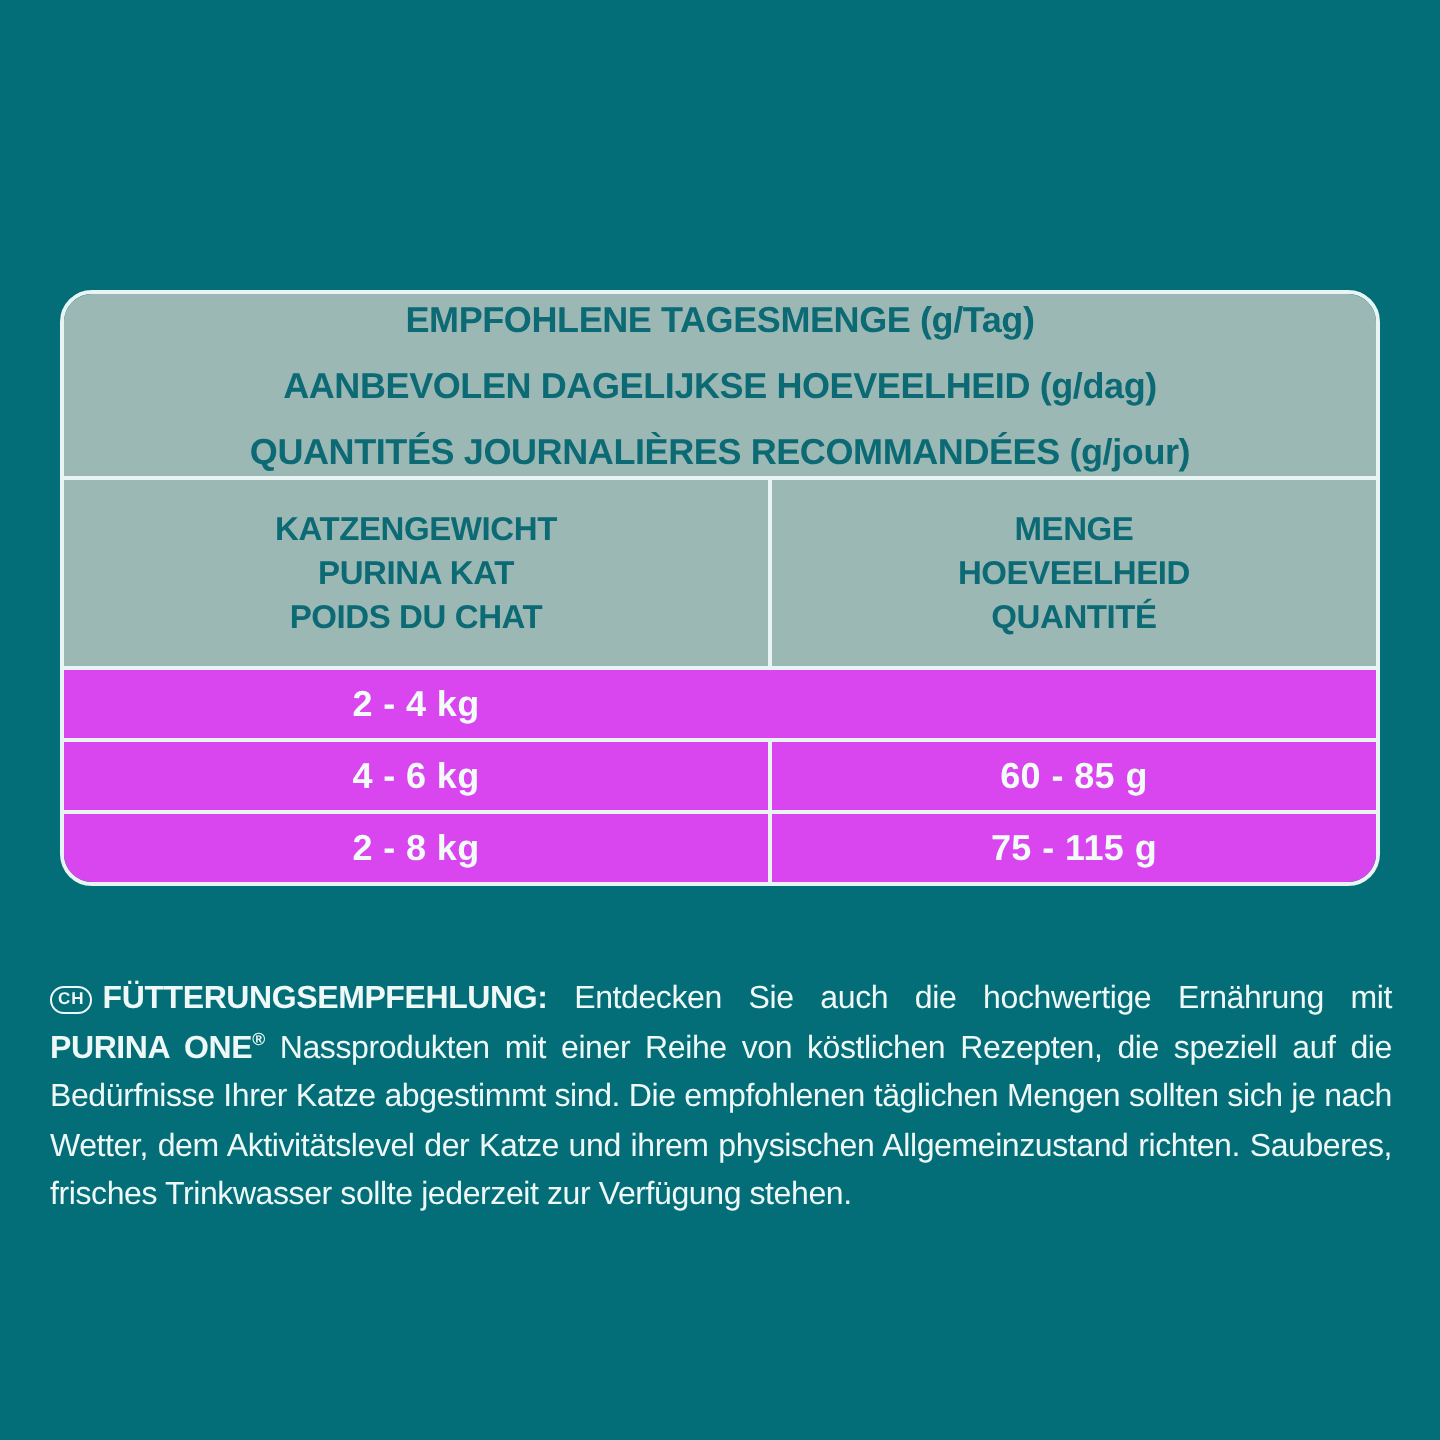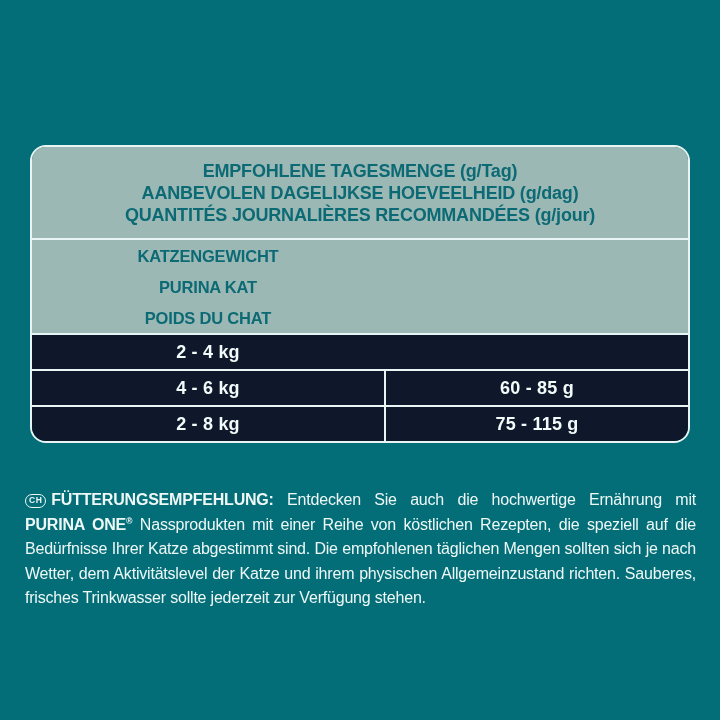--- a/index.html
+++ b/index.html
@@ -11,42 +11,42 @@
   }
   
   .feed-table{
     position:absolute;left:30px;top:145px;width:660px;height:298px;
     box-sizing:border-box;border:2px solid #e9f5f4;border-radius:16px;
     overflow:hidden;display:flex;flex-direction:column;
   }
   .t-title{
     height:91px;box-sizing:border-box;background:#9cb8b5;
     display:flex;flex-direction:column;justify-content:center;align-items:center;
-    gap:2px;
+    gap:13px;
   }
   .t-title span{
     color:#0c6a74;font-weight:700;font-size:18px;letter-spacing:-0.2px;
     line-height:20px;white-space:nowrap;
   }
   .t-heads{
     height:95px;box-sizing:border-box;background:#9cb8b5;
     border-top:2px solid #e9f5f4;display:flex;
   }
   .t-heads .cell{
     display:flex;flex-direction:column;justify-content:center;align-items:center;
-    gap:13px;box-sizing:border-box;
+    gap:4px;box-sizing:border-box;
   }
   .t-heads .cell span{
     color:#0c6a74;font-weight:700;font-size:16.5px;letter-spacing:-0.2px;
     line-height:18px;white-space:nowrap;
   }
   .col-left{width:352px;}
   .col-right{flex:1;border-left:2px solid #e9f5f4;}
   .t-row{
-    flex:1;display:flex;background:#0f172a;border-top:2px solid #e9f5f4;
+    flex:1;display:flex;background:#d946ef;border-top:2px solid #e9f5f4;
   }
   .t-row .cell{
     display:flex;justify-content:center;align-items:center;box-sizing:border-box;
   }
   .t-row .cell span{
     color:#f2fbfa;font-weight:700;font-size:18px;letter-spacing:0.2px;
     white-space:nowrap;
   }
   
   .note{
@@ -74,20 +74,25 @@
     <span>AANBEVOLEN DAGELIJKSE HOEVEELHEID (g/dag)</span>
     <span>QUANTITÉS JOURNALIÈRES RECOMMANDÉES (g/jour)</span>
   </div>
 
   <div class="t-heads">
     <div class="cell col-left">
       <span>KATZENGEWICHT</span>
       <span>PURINA KAT</span>
       <span>POIDS DU CHAT</span>
     </div>
+    <div class="cell col-right">
+      <span>MENGE</span>
+      <span>HOEVEELHEID</span>
+      <span>QUANTITÉ</span>
+    </div>
   </div>
 
   <div class="t-row">
     <div class="cell col-left">
       <span>2 - 4 kg</span>
     </div>
   </div>
 
   <div class="t-row">
     <div class="cell col-left">

